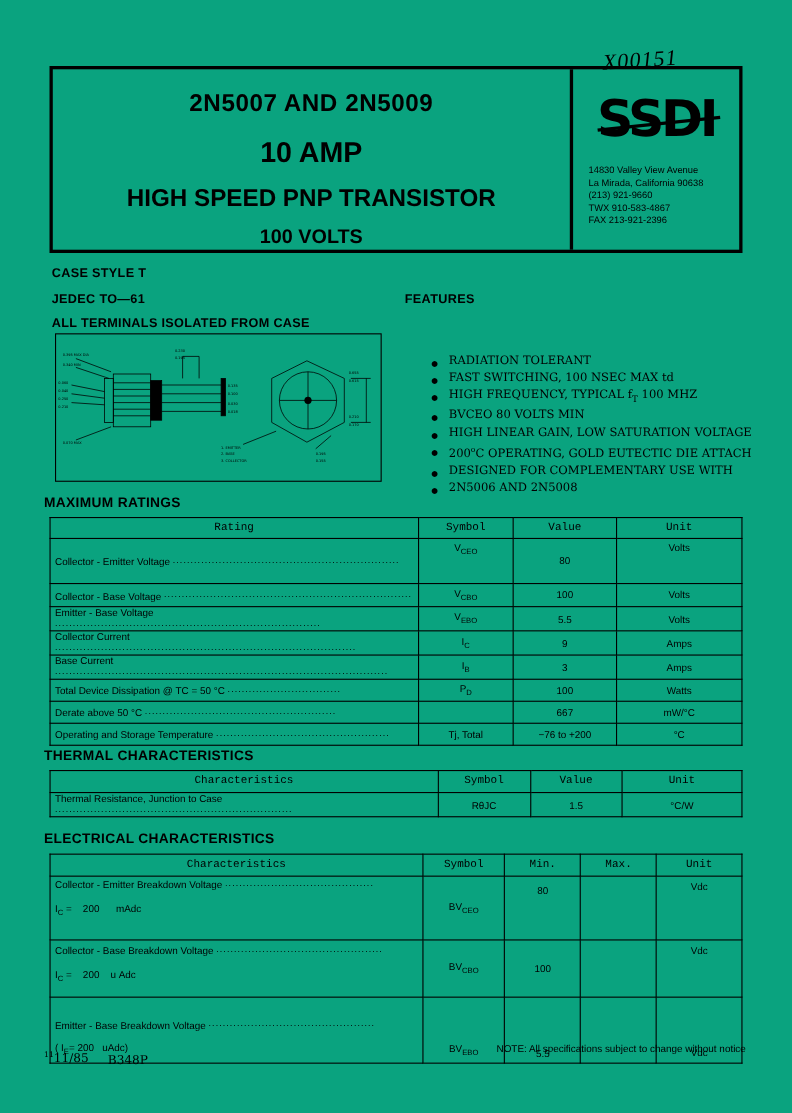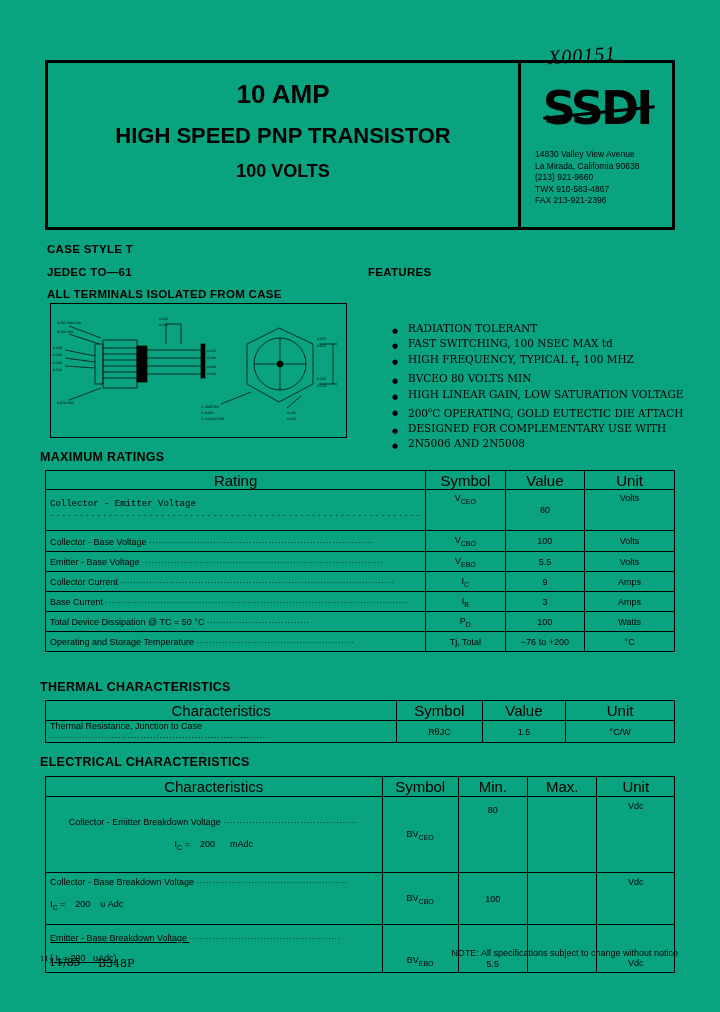--- a/index.html
+++ b/index.html
@@ -109,21 +109,21 @@
     position:absolute;border-collapse:collapse;
     font-family:"Liberation Sans", sans-serif;
   }
   table.spec td,table.spec th{
     border:1px solid #000;
     font-size:9px;
     padding:0 4px;
     vertical-align:middle;
   }
   table.spec th{
-    font-size:15px;font-weight:normal;
+    font-size:10px;font-weight:normal;font-family:Liberation Mono, monospace;
   }
   .c{text-align:center;}
   .l{text-align:left;}
   .dots{
     display:inline-block;
     overflow:hidden;
     white-space:nowrap;
     letter-spacing:1px;
     color:#000;
     font-size:8px;
@@ -148,20 +148,21 @@
 <body>
 
 <div class="page">
 
   <div class="corner">&nbsp;</div>
 
   <div class="handwrite">X00151</div>
 
   <div class="titlebox">
     <div class="titleleft">
+      <div class="t1">2N5007 AND 2N5009</div>
       <div class="t2">10 AMP</div>
       <div class="t3">HIGH SPEED PNP TRANSISTOR</div>
       <div class="t4">100 VOLTS</div>
     </div>
     <div class="titleright">
       <div class="logo">
         <span>SSDI</span>
         <span class="logostrike"></span>
       </div>
       <div class="addr">
@@ -263,21 +264,21 @@
   <div class="sec" style="top:450px;">MAXIMUM RATINGS</div>
   <table class="spec" style="left:45px;top:470px;width:630px;">
     <tbody>
         <tr>
       <th class="c" style="width:330px;height:18px;">Rating</th>
       <th class="c" style="width:85px;">Symbol</th>
       <th class="c" style="width:95px;">Value</th>
       <th class="c" style="width:120px;">Unit</th>
     </tr>
     <tr>
-      <td class="l" style="height:40px;font-family:Liberation Mono, monospace;">
+      <td class="l" style="height:40px;">
         <span>Collector - Emitter Voltage</span>
         <span class="dots"> ................................................................</span>
       </td>
       <td class="c" style="vertical-align:top;padding-top:3px;">V<span class="sb">CEO</span></td>
       <td class="c big">80</td>
       <td class="c" style="vertical-align:top;padding-top:3px;">Volts</td>
     </tr>
     <tr>
       <td class="l" style="height:20px;">
         <span>Collector - Base Voltage</span>
@@ -315,20 +316,29 @@
       <td class="c">Amps</td>
     </tr>
     <tr>
       <td class="l" style="height:19px;">
         <span>Total Device Dissipation @ TC = 50 °C</span>
         <span class="dots"> ................................</span>
       </td>
       <td class="c">P<span class="sb">D</span></td>
       <td class="c big">100</td>
       <td class="c">Watts</td>
+    </tr>
+    <tr>
+      <td class="l" style="height:19px;">
+        <span>Derate above        50        °C</span>
+        <span class="dots"> ......................................................</span>
+      </td>
+      <td class="c"></td>
+      <td class="c big">667</td>
+      <td class="c">mW/°C</td>
     </tr>
     <tr>
       <td class="l" style="height:19px;">
         <span>Operating and Storage Temperature</span>
         <span class="dots"> .................................................</span>
       </td>
       <td class="c">Tj, Total</td>
       <td class="c big">−76 to +200</td>
       <td class="c">°C</td>
     </tr>
@@ -360,21 +370,21 @@
   <table class="spec" style="left:45px;top:776px;width:630px;">
     <tbody>
         <tr>
       <th class="c" style="width:355px;height:19px;">Characteristics</th>
       <th class="c" style="width:70px;">Symbol</th>
       <th class="c" style="width:65px;">Min.</th>
       <th class="c" style="width:65px;">Max.</th>
       <th class="c" style="width:75px;">Unit</th>
     </tr>
     <tr>
-      <td class="l" style="height:56px;vertical-align:top;padding-top:19px;text-align:center;">
+      <td class="l" style="height:56px;vertical-align:top;padding-top:1px;">
         <div>
           <span>Collector - Emitter Breakdown Voltage</span>
           <span class="dots"> ..........................................</span>
         </div>
         <div style="margin-top:12px;">
           I<span class="sb">C</span> =&nbsp;&nbsp;&nbsp;&nbsp;200&nbsp;&nbsp;&nbsp;&nbsp;&nbsp;&nbsp;mAdc
         </div>
       </td>
       <td class="c" style="vertical-align:middle;">BV<span class="sb">CEO</span></td>
       <td class="c big" style="vertical-align:top;padding-top:8px;">80</td>
@@ -390,21 +400,21 @@
         <div style="margin-top:12px;">
           I<span class="sb">C</span> =&nbsp;&nbsp;&nbsp;&nbsp;200&nbsp;&nbsp;&nbsp;&nbsp;u&nbsp;Adc
         </div>
       </td>
       <td class="c" style="vertical-align:middle;">BV<span class="sb">CBO</span></td>
       <td class="c big" style="vertical-align:middle;">100</td>
       <td class="c"></td>
       <td class="c" style="vertical-align:top;padding-top:4px;">Vdc</td>
     </tr>
     <tr>
-      <td class="l" style="height:40px;vertical-align:top;padding-top:7px;text-decoration:underline;">
+      <td class="l" style="height:40px;vertical-align:top;padding-top:19px;">
         <div>
           <span>Emitter - Base Breakdown Voltage</span>
           <span class="dots"> ...............................................</span>
         </div>
         <div style="margin-top:10px;">
           ( I<span class="sb">E</span>= 200&nbsp;&nbsp;&nbsp;uAdc)
         </div>
       </td>
       <td class="c" style="vertical-align:bottom;padding-bottom:5px;">BV<span class="sb">EBO</span></td>
       <td class="c big" style="vertical-align:bottom;padding-bottom:3px;">5.5</td>

